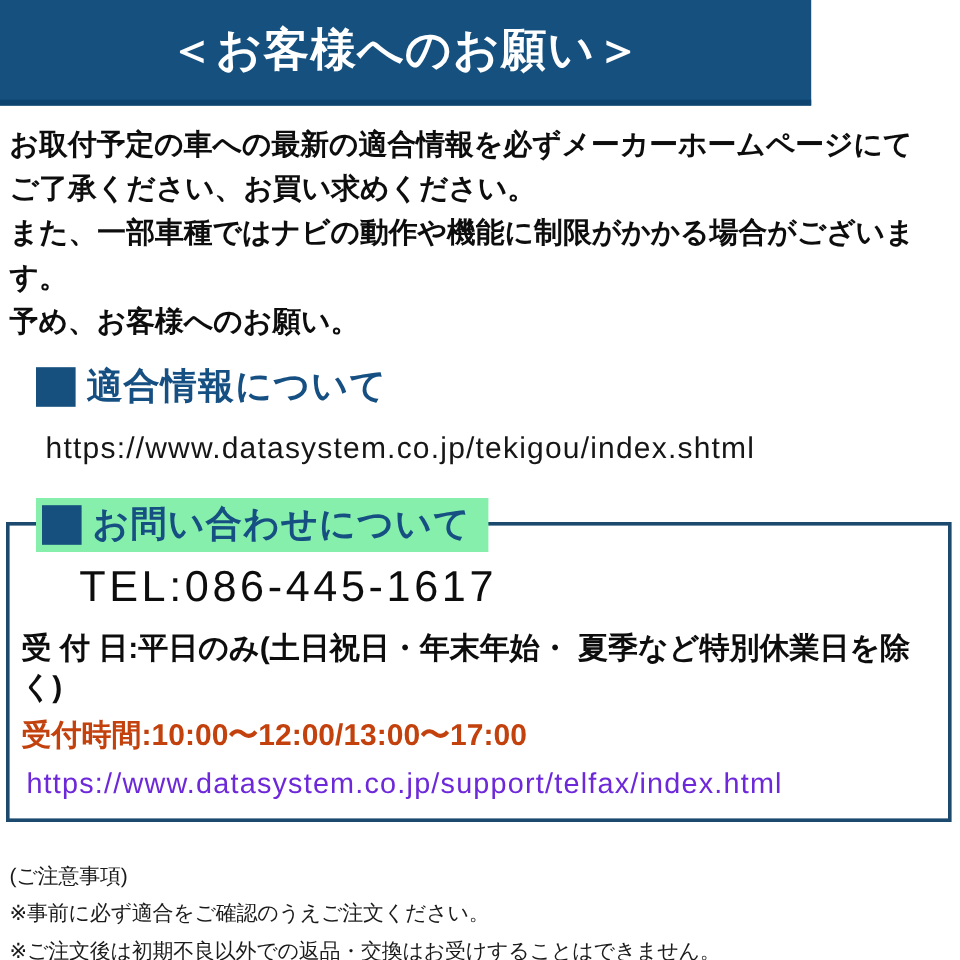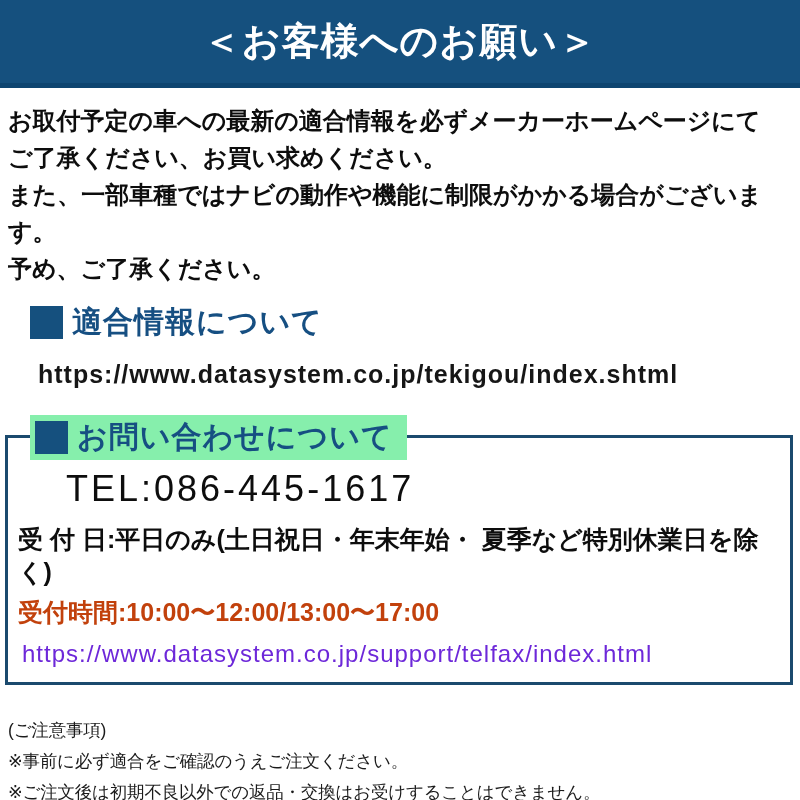--- a/index.html
+++ b/index.html
@@ -1,21 +1,21 @@
 <!DOCTYPE html>
 <html><head>
 <meta charset="utf-8">
 <style>
   * { margin:0; padding:0; box-sizing:border-box; }
   html,body { width:800px; height:800px; background:#ffffff; overflow:hidden; }
   body { font-family:"Liberation Sans","DejaVu Sans",sans-serif; color:#121212; }
 
   
   .banner {
-    width:800px; height:88px;
+    width:676px; height:88px;
     background:#15507E;
     border-bottom:5px solid #0E4570;
     display:flex; align-items:center; justify-content:center;
   }
   .banner-title {
     color:#ffffff; font-size:38px; font-weight:bold; letter-spacing:1px;
   }
 
   
   .intro {
@@ -31,21 +31,21 @@
   }
   .navy-square {
     width:33px; height:33px; background:#15507E; flex:0 0 auto;
   }
   .section-heading-text {
     font-size:30px; font-weight:bold; color:#164F82; letter-spacing:1px;
   }
 
   .url-line {
     margin:17px 0 0 38px;
-    font-size:25px; font-weight:bold; color:#161616;
+    font-size:25px; font-weight:normal; color:#161616;
     letter-spacing:1px; font-stretch:condensed;
   }
 
   
   .contact-box {
     position:relative;
     margin:46px 7px 0 5px;
     border:3px solid #1B4A6E;
     padding:16px 0 14px 0;
   }
@@ -87,21 +87,21 @@
 <body>
 
 <div class="banner">
   <div class="banner-title">＜お客様へのお願い＞</div>
 </div>
 
 <div class="intro">
   <div class="intro-line">お取付予定の車への最新の適合情報を必ずメーカーホームページにて</div>
   <div class="intro-line">ご了承ください、お買い求めください。</div>
   <div class="intro-line">また、一部車種ではナビの動作や機能に制限がかかる場合がございます。</div>
-  <div class="intro-line">予め、ご了承ください。</div>
+  <div class="intro-line">予め、お客様へのお願い。</div>
 </div>
 
 <div class="section-heading">
   <span class="navy-square"></span>
   <span class="section-heading-text">適合情報について</span>
 </div>
 
 <div class="url-line">https://www.datasystem.co.jp/tekigou/index.shtml</div>
 
 <div class="contact-box">

